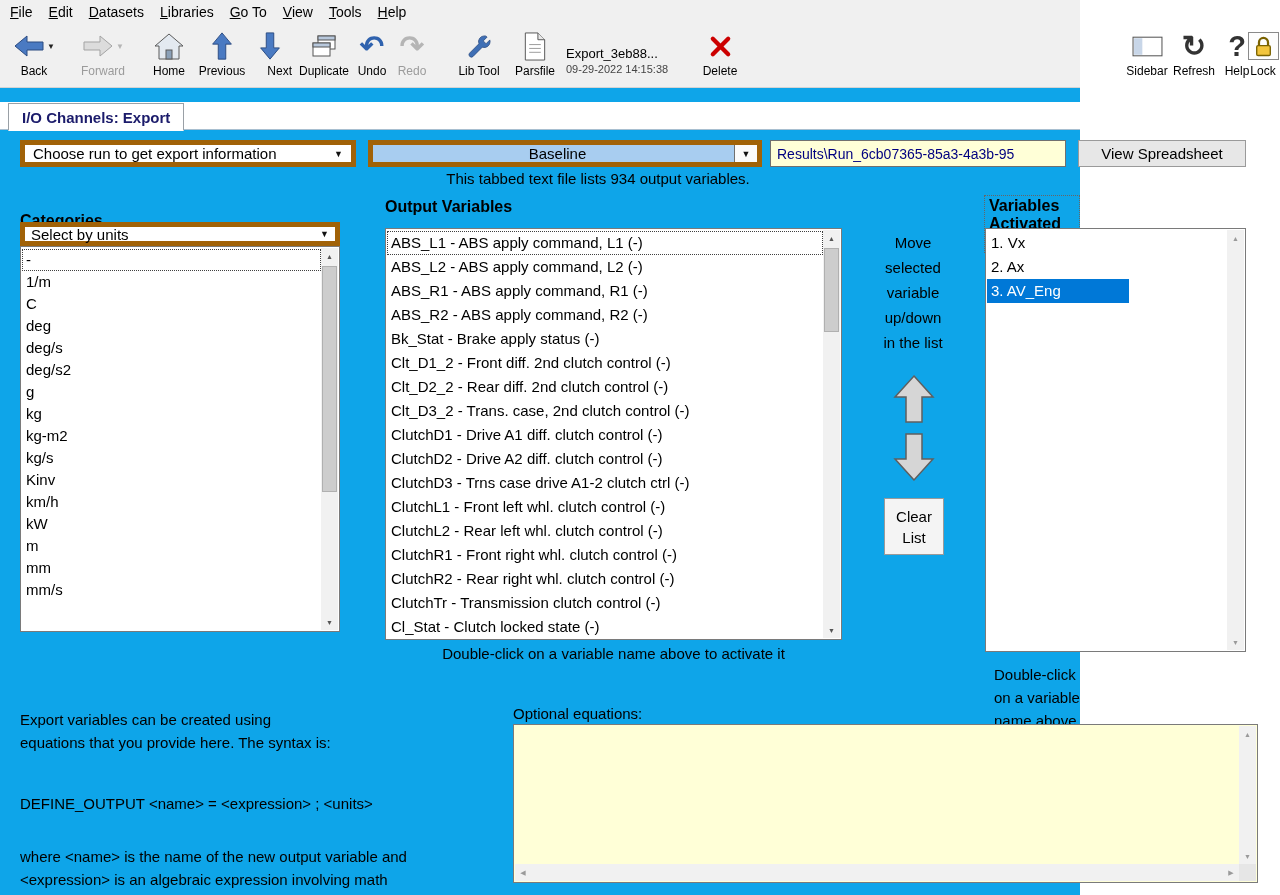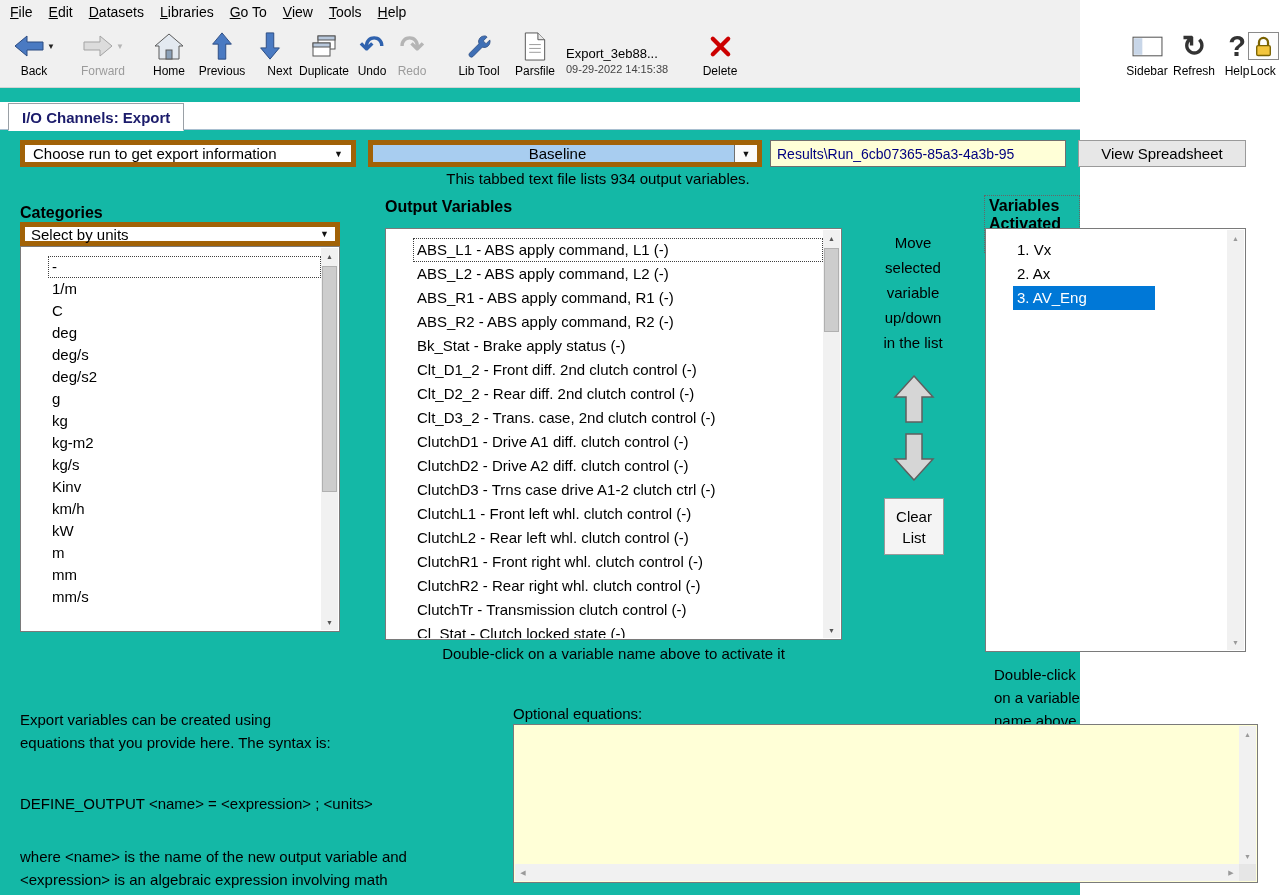--- a/index.html
+++ b/index.html
@@ -1,18 +1,18 @@
 <!DOCTYPE html>
 <html><head>
 <meta charset="utf-8">
 <style>
 *{box-sizing:border-box;margin:0;padding:0;}
 html,body{width:1280px;height:895px;}
 body{font-family:"Liberation Sans",sans-serif;font-size:15px;color:#000;background:#fff;overflow:hidden;}
-#window{position:relative;width:1080px;height:895px;background:#14b8a6;}
+#window{position:relative;width:1080px;height:895px;background:#0ea5e9;}
 
 
 .menubar{position:absolute;left:0;top:0;width:100%;height:23px;background:#f0f0f0;display:flex;align-items:center;padding-left:2px;}
 .menu-item{padding:3px 8px;font-size:14px;cursor:default;}
 
 
 .toolbar{position:absolute;left:0;top:23px;width:100%;height:65px;background:#f0f0f0;border-bottom:1px solid #d4d4d4;}
 .tb-btn{position:absolute;top:6px;text-align:center;}
 .icon-area{height:34px;display:flex;align-items:center;justify-content:center;}
 .tb-label{font-size:12px;margin-top:1px;white-space:nowrap;}
@@ -43,30 +43,30 @@
 #baseline-combo .combo-text{text-align:center;}
 .caret-box{width:23px;height:100%;background:#fbfbfb;border-left:1px solid #707070;display:flex;align-items:center;justify-content:center;font-size:9px;color:#111;}
 #units-combo{left:20px;top:222px;width:320px;height:24px;padding:0 6px;}
 .path-field{position:absolute;left:770px;top:140px;width:296px;height:27px;background:#ffffd7;border:1px solid #707070;display:flex;align-items:center;padding:0 6px;font-size:14px;color:#000080;white-space:nowrap;overflow:hidden;}
 .win-btn{position:absolute;background:#e7e7e7;border:1px solid #9a9a9a;font-size:15px;display:flex;align-items:center;justify-content:center;text-align:center;font-family:inherit;cursor:default;}
 #view-spreadsheet{left:1078px;top:140px;width:168px;height:27px;}
 .info-text{position:absolute;left:368px;top:170px;width:460px;text-align:center;font-size:15px;}
 
 
 .section-label{position:absolute;font-weight:bold;font-size:16px;}
-#cat-label{left:20px;top:204px;}
+#cat-label{left:20px;top:212px;}
 #out-label{left:385px;top:198px;}
 #act-label{left:984px;top:195px;border:1px dotted #666;padding:1px 4px;}
 
 
 .listbox{position:absolute;background:#fff;border:1px solid #7a7a7a;}
 #cat-list{left:20px;top:246px;width:320px;height:386px;}
 #out-list{left:385px;top:228px;width:457px;height:412px;}
 #act-list{left:985px;top:228px;width:261px;height:424px;}
-.list-inner{position:absolute;top:1px;left:1px;right:18px;bottom:1px;overflow:hidden;padding-top:8px;margin-left:26px;}
+.list-inner{position:absolute;top:1px;left:1px;right:18px;bottom:1px;overflow:hidden;padding-top:1px;}
 .list-item{height:24px;line-height:24px;padding-left:4px;white-space:nowrap;font-size:15px;}
 #cat-list .list-item{height:22px;line-height:22px;}
 .list-item.focused{outline:1px dotted #404040;outline-offset:-1px;}
 .list-item.selected{background:#0078d7;color:#fff;width:fit-content;min-width:142px;padding-right:8px;}
 
 
 .vscroll{position:absolute;top:1px;right:1px;bottom:1px;width:17px;background:#f1f1f1;}
 .sb-btn{position:absolute;left:0;width:17px;height:16px;display:flex;align-items:center;justify-content:center;font-size:7px;color:#555;}
 .sb-btn.up{top:0;}
 .sb-btn.down{bottom:0;}

